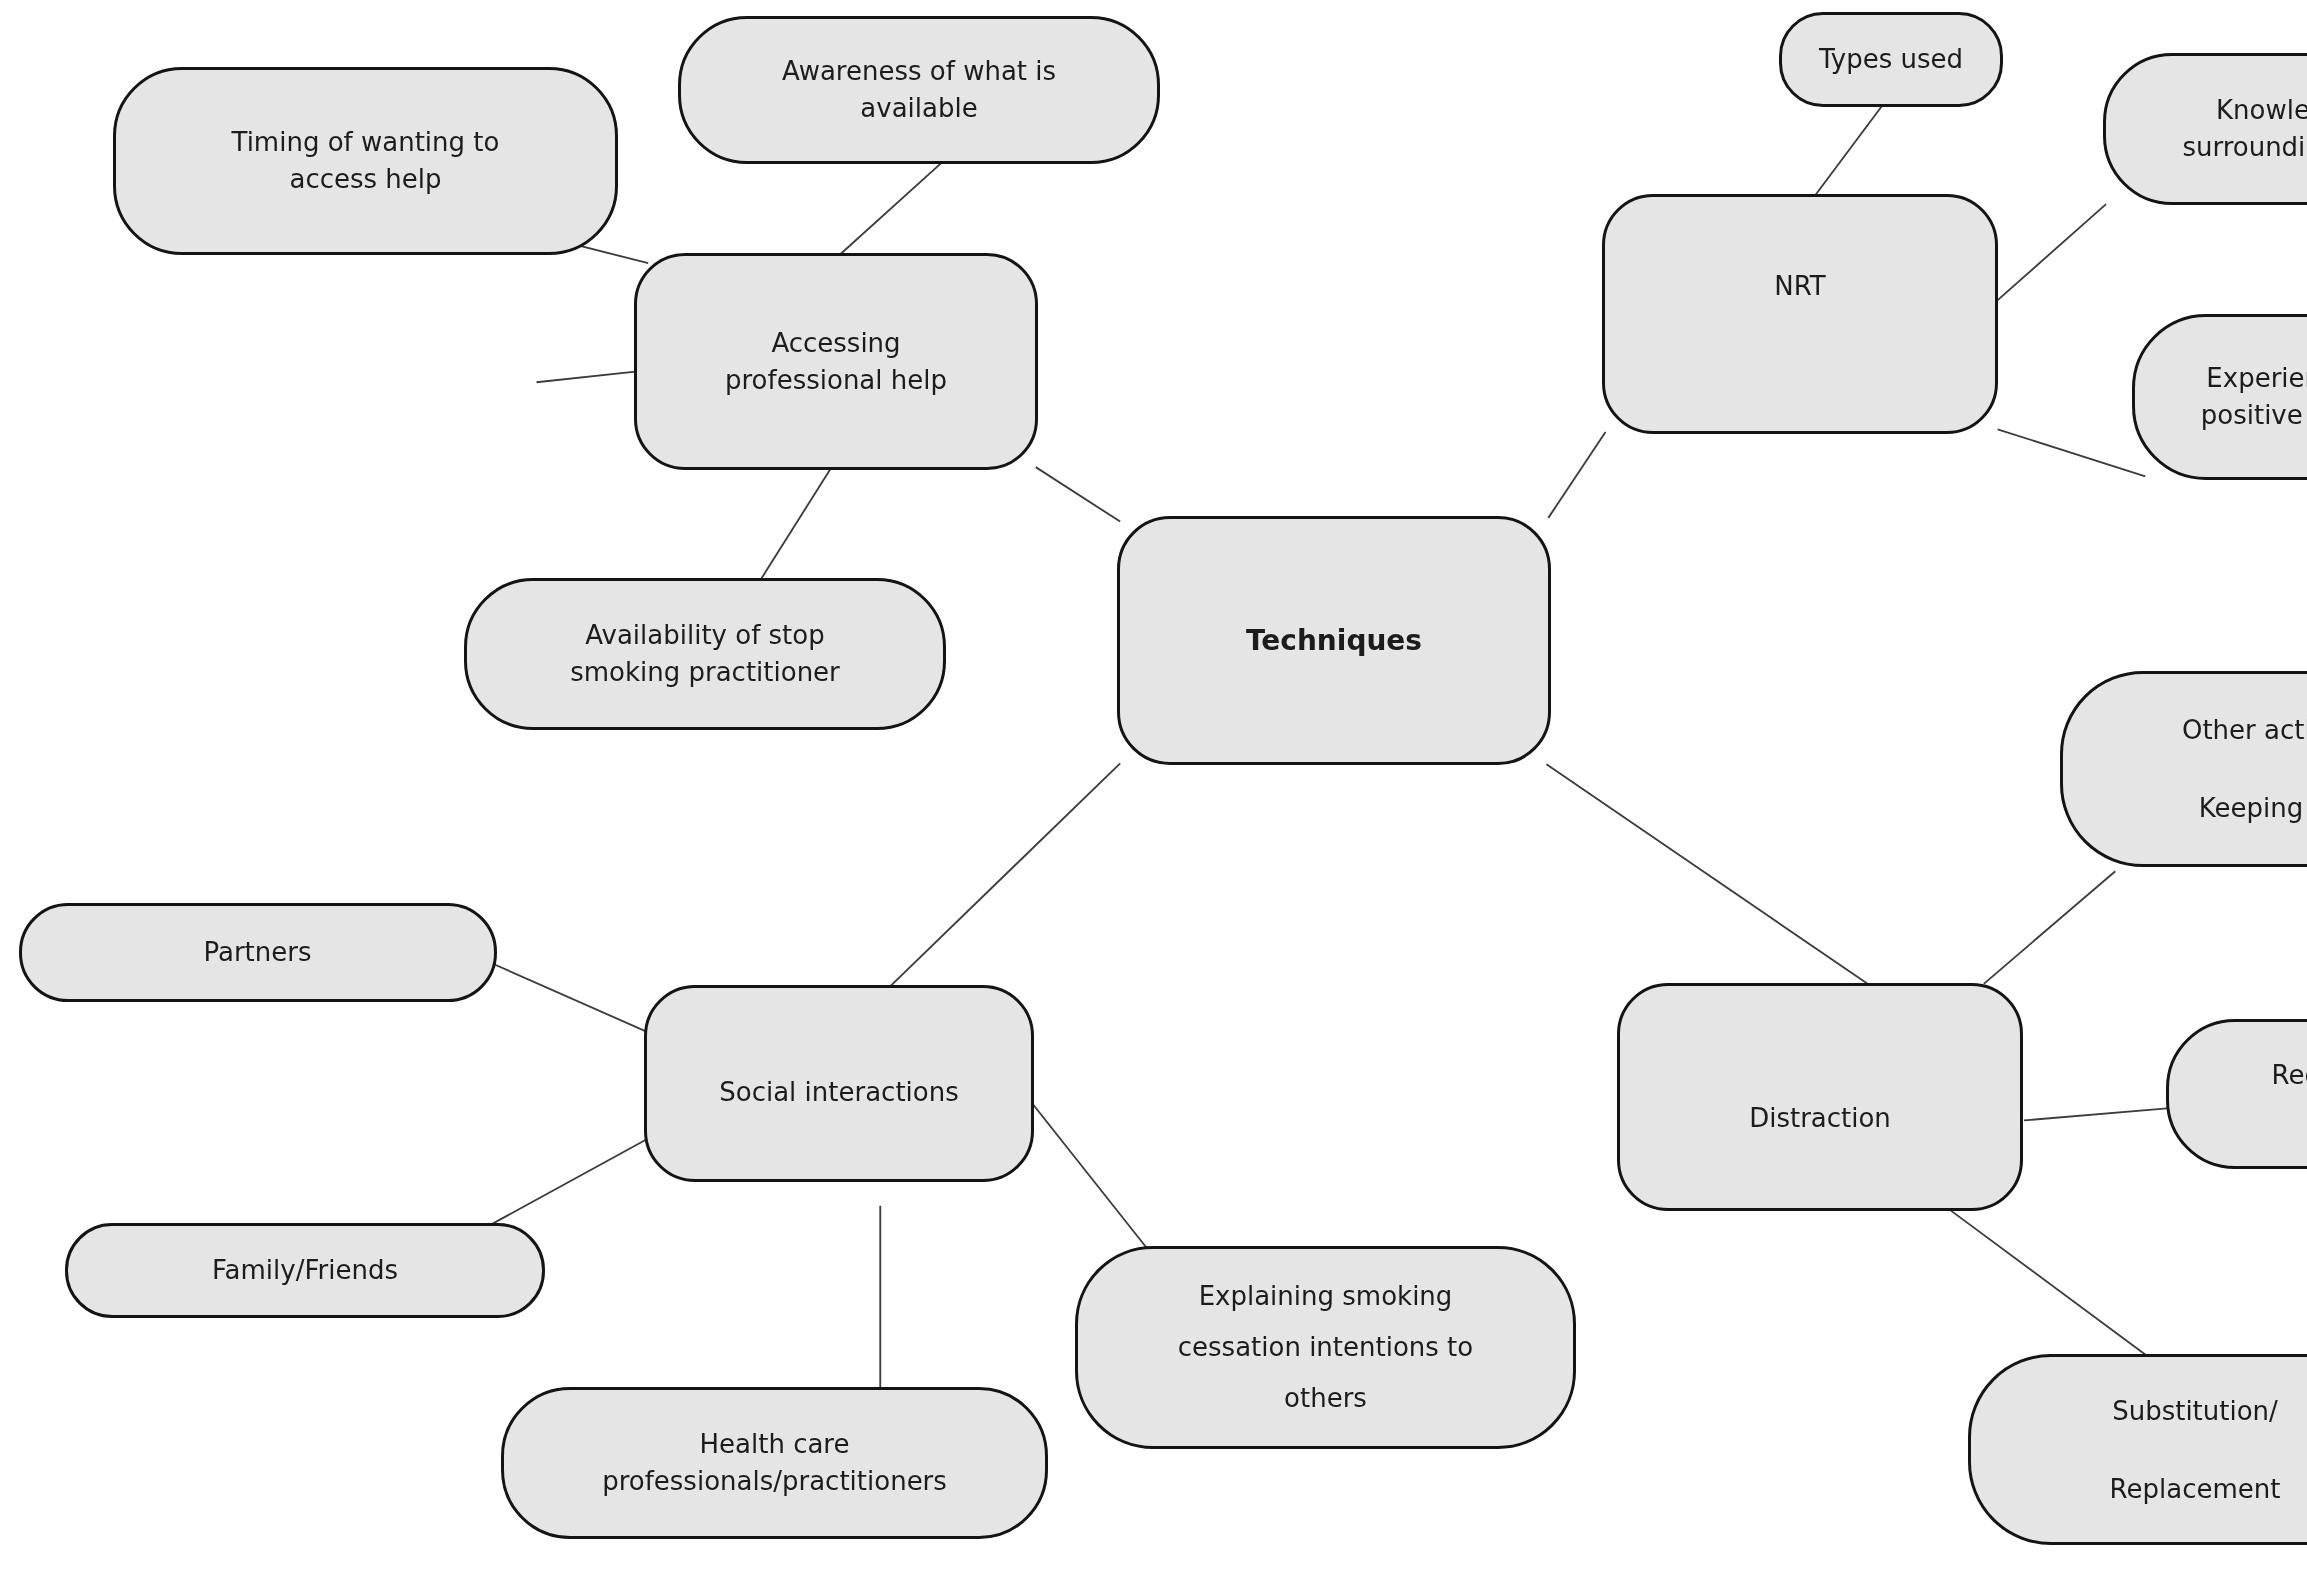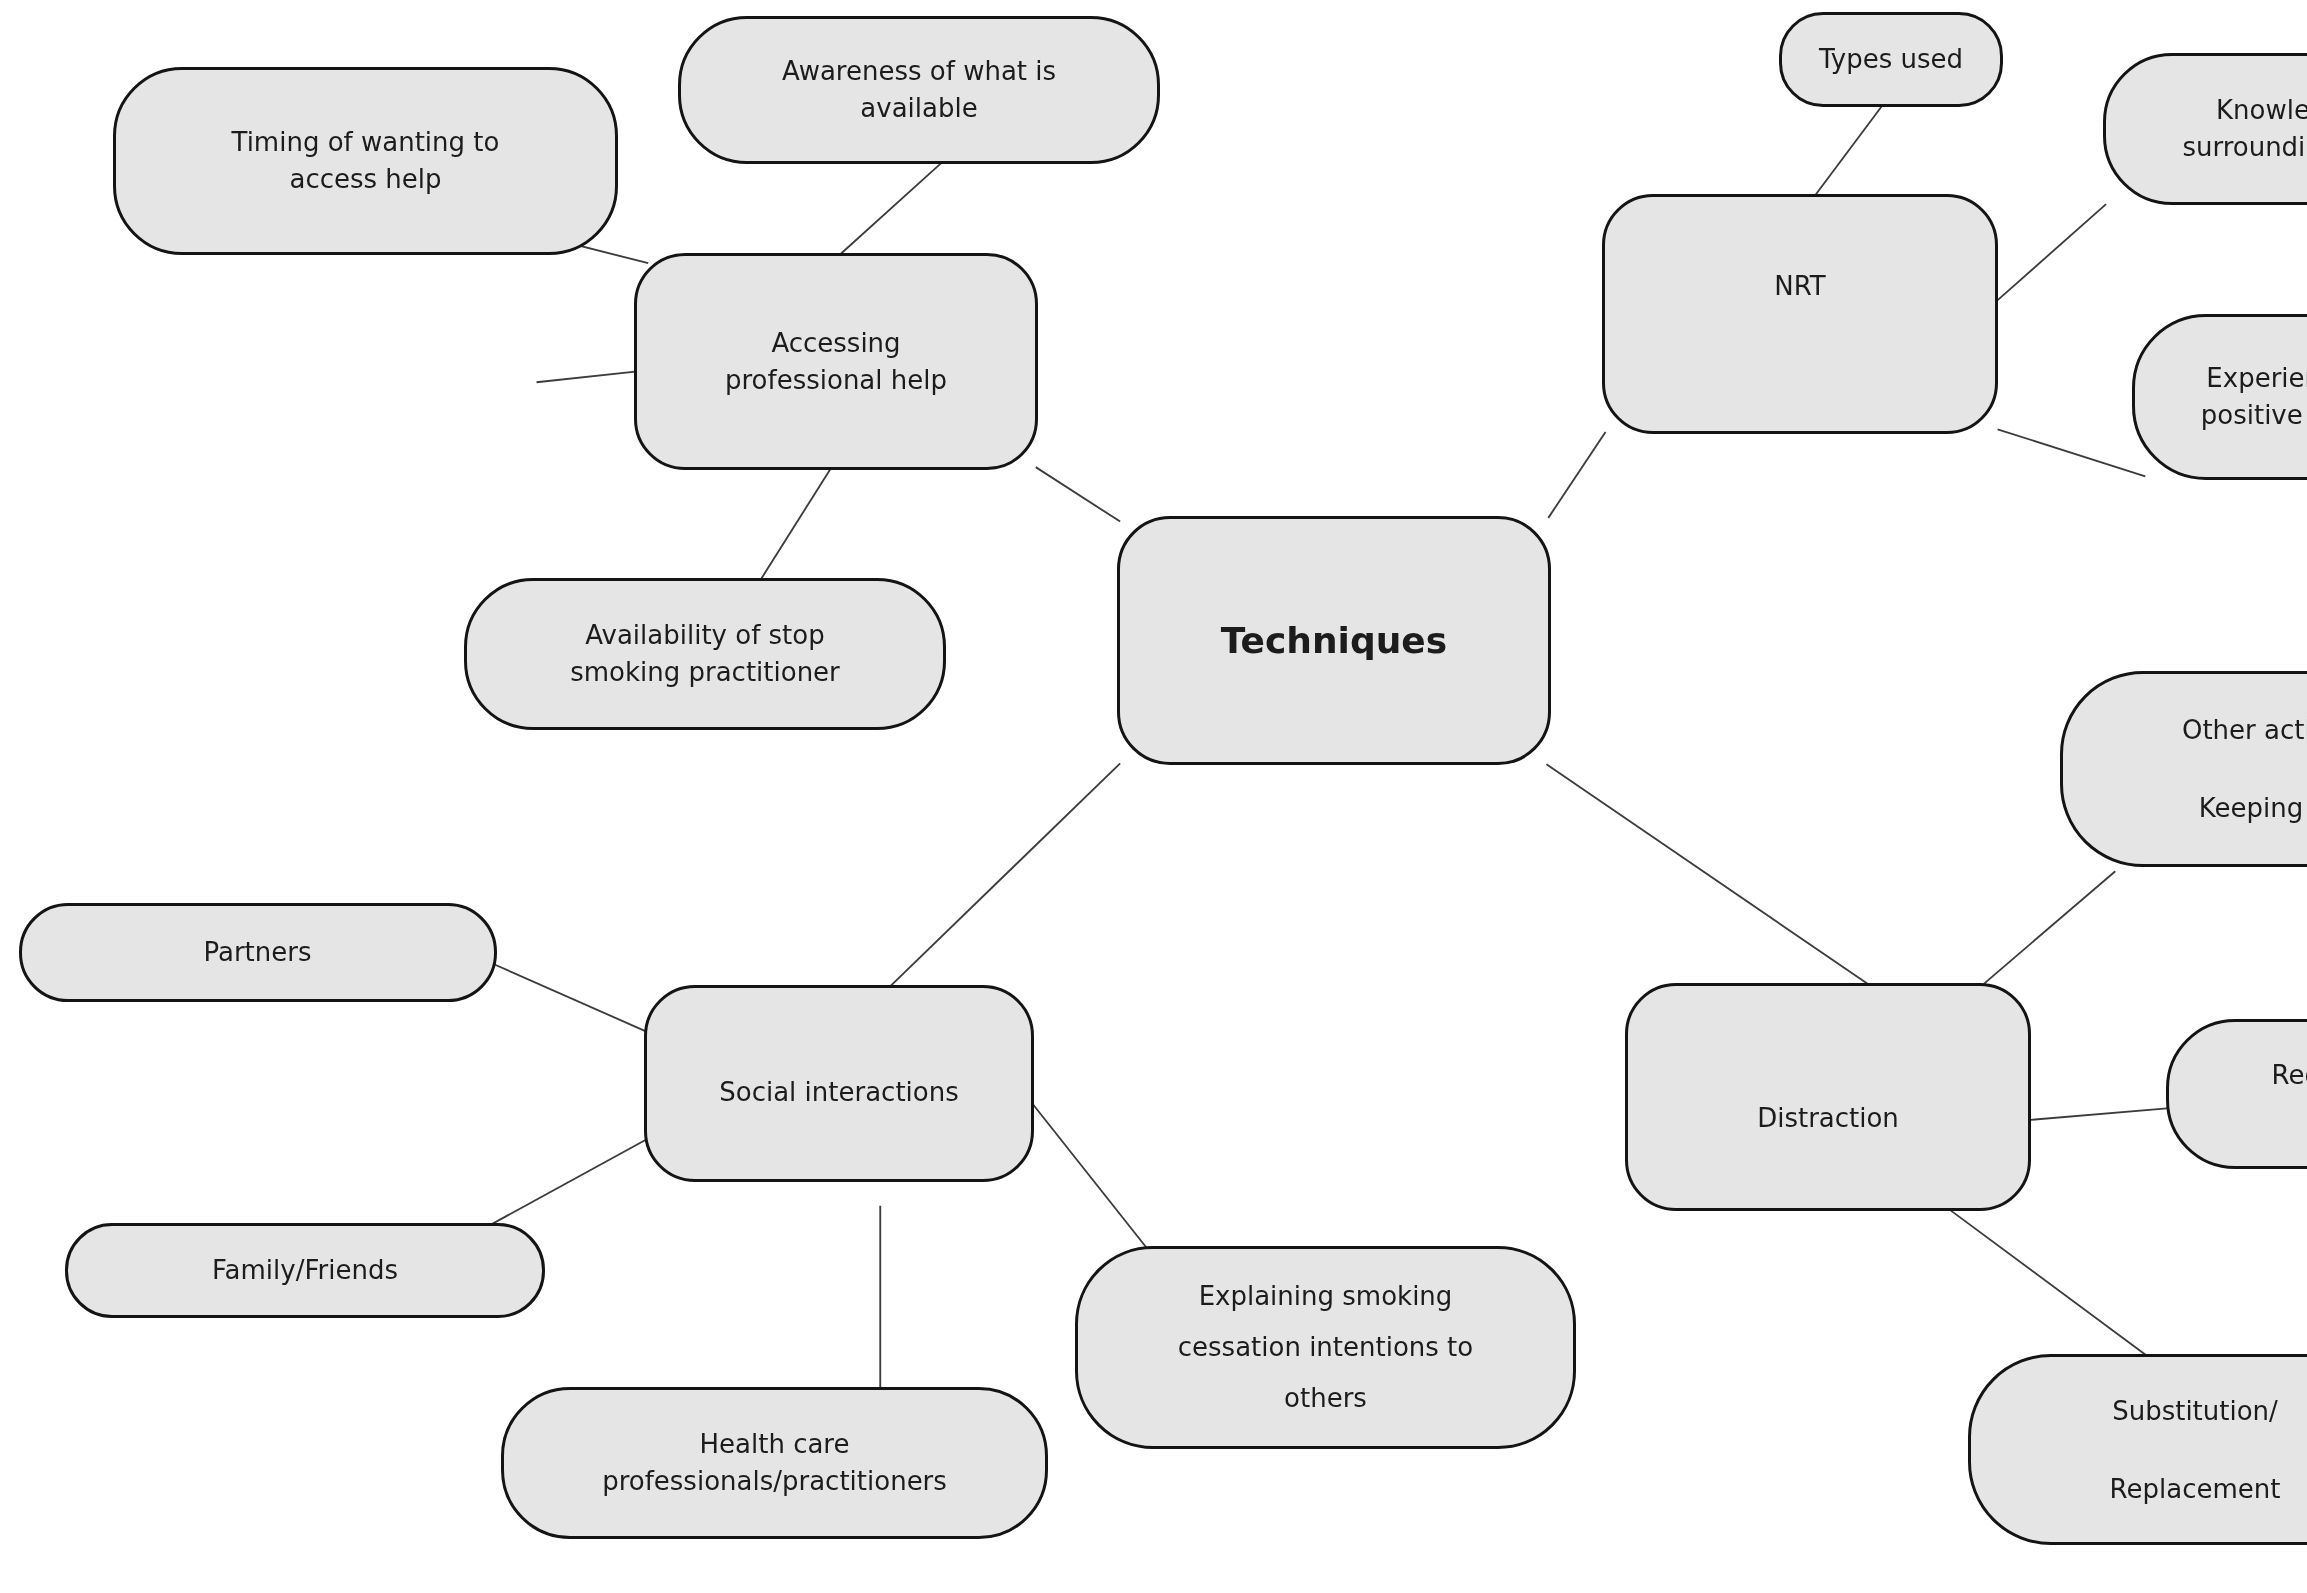--- a/index.html
+++ b/index.html
@@ -17,23 +17,23 @@
     box-sizing:border-box;
     border:3.2px solid #141414;
     background:#e5e5e5;
     display:flex;align-items:center;justify-content:center;
     text-align:center;
     color:#1c1c1c;
     font-size:26px;
     line-height:1.42;
   }
   .node span{white-space:pre-line;display:block;}
-  .center-topic{font-weight:bold;font-size:36px;text-align:center;}
+  .center-topic{font-weight:bold;font-size:28px;text-align:center;}
   .lift{padding-bottom:55px;}   
-  .drop{padding-top:42px;margin-left:8px;}       
+  .drop{padding-top:42px;}       
   .drop-sm{padding-top:18.5px;}
   .spread{line-height:3.0;}      
   .spread3{line-height:1.95;}    
 </style>
 </head>
 <body>
 
 <div id="canvas">
 
   <svg id="wires" viewBox="0 0 5731 3454">

